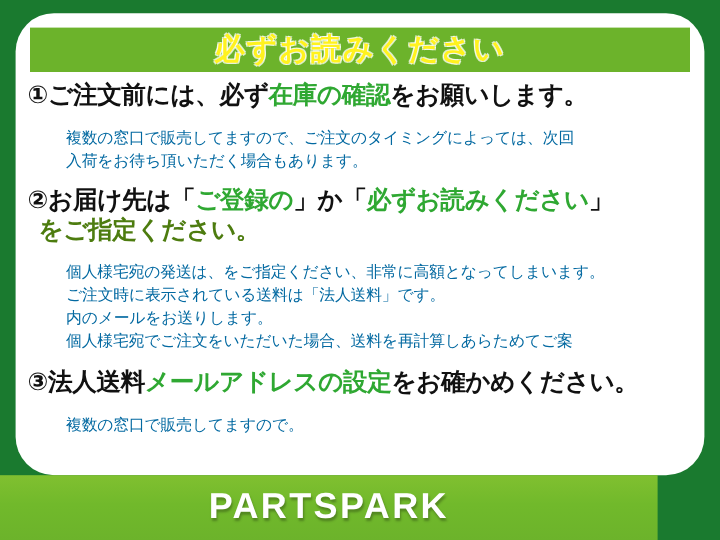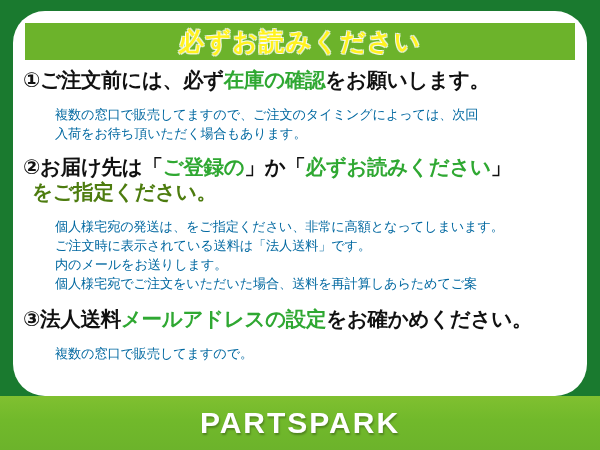--- a/index.html
+++ b/index.html
@@ -111,21 +111,21 @@
 
   #item-1 { margin-top: 0px; }
   #item-2 { margin-top: 11px; }
   #item-3 { margin-top: 13px; }
 
   
   .footer {
     position: absolute;
     left: 0;
     bottom: 0;
-    width: 600px;
+    width: 548px;
     height: 54px;
     background: linear-gradient(to bottom, #80c030 0%, #71b92b 45%, #6cb32b 100%);
     display: flex;
     align-items: center;
     justify-content: center;
   }
   .logo-text {
     color: #ffffff;
     font-size: 30px;
     font-weight: bold;

